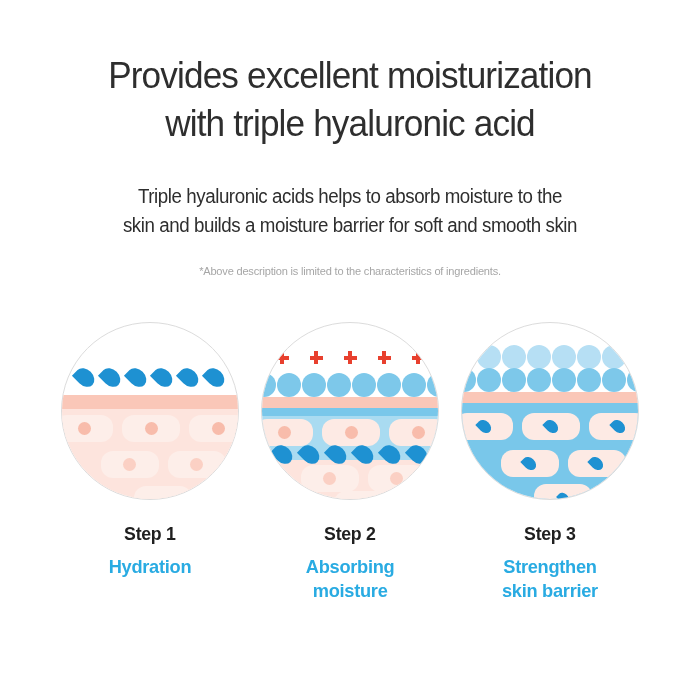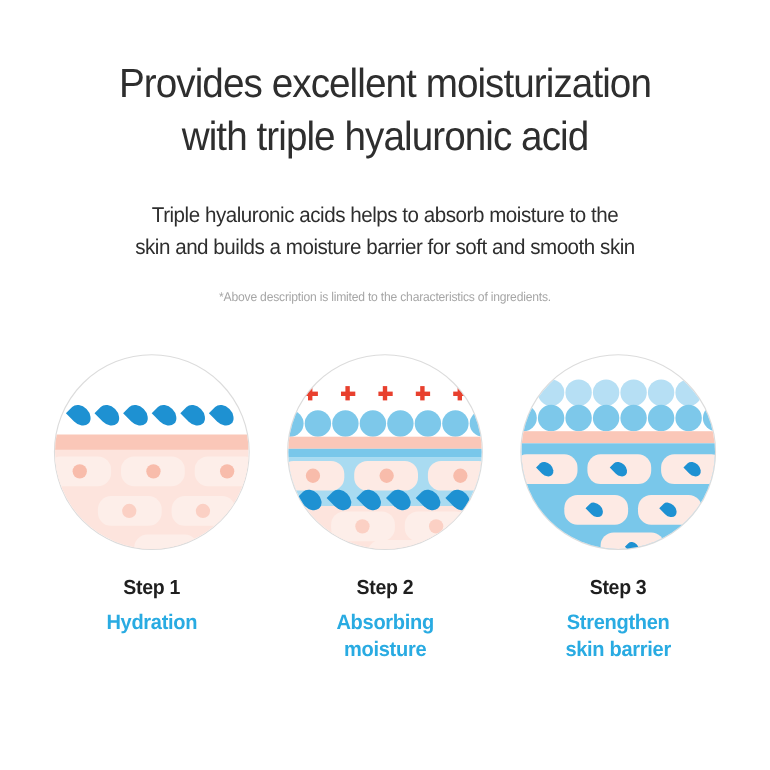--- a/index.html
+++ b/index.html
@@ -59,21 +59,21 @@
   }
 
   
   .steps {
     position: absolute;
     top: 322px;
     left: 0;
     width: 700px;
     display: flex;
     justify-content: center;
-    gap: 32px;
+    gap: 20px;
   }
   .step {
     width: 180px;
     display: flex;
     flex-direction: column;
     align-items: center;
   }
 
   
   .circle {

